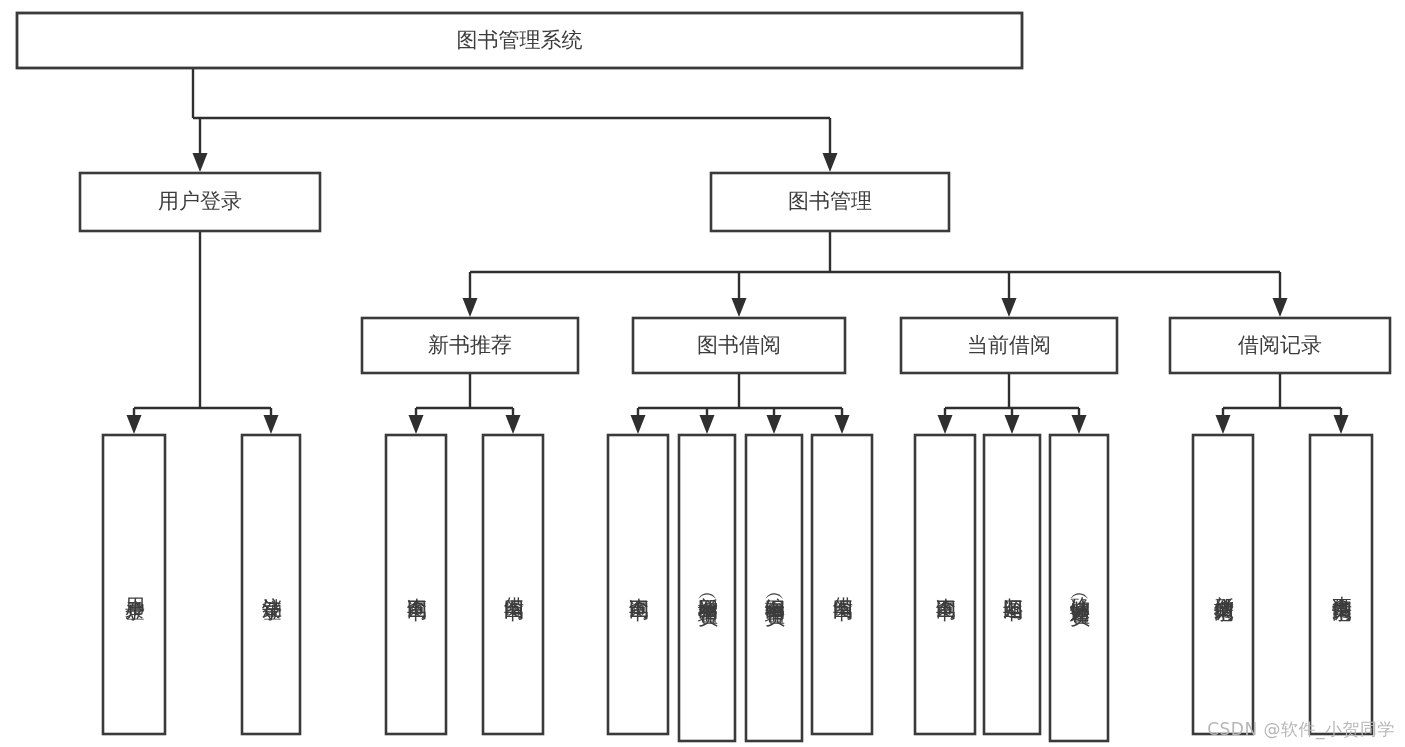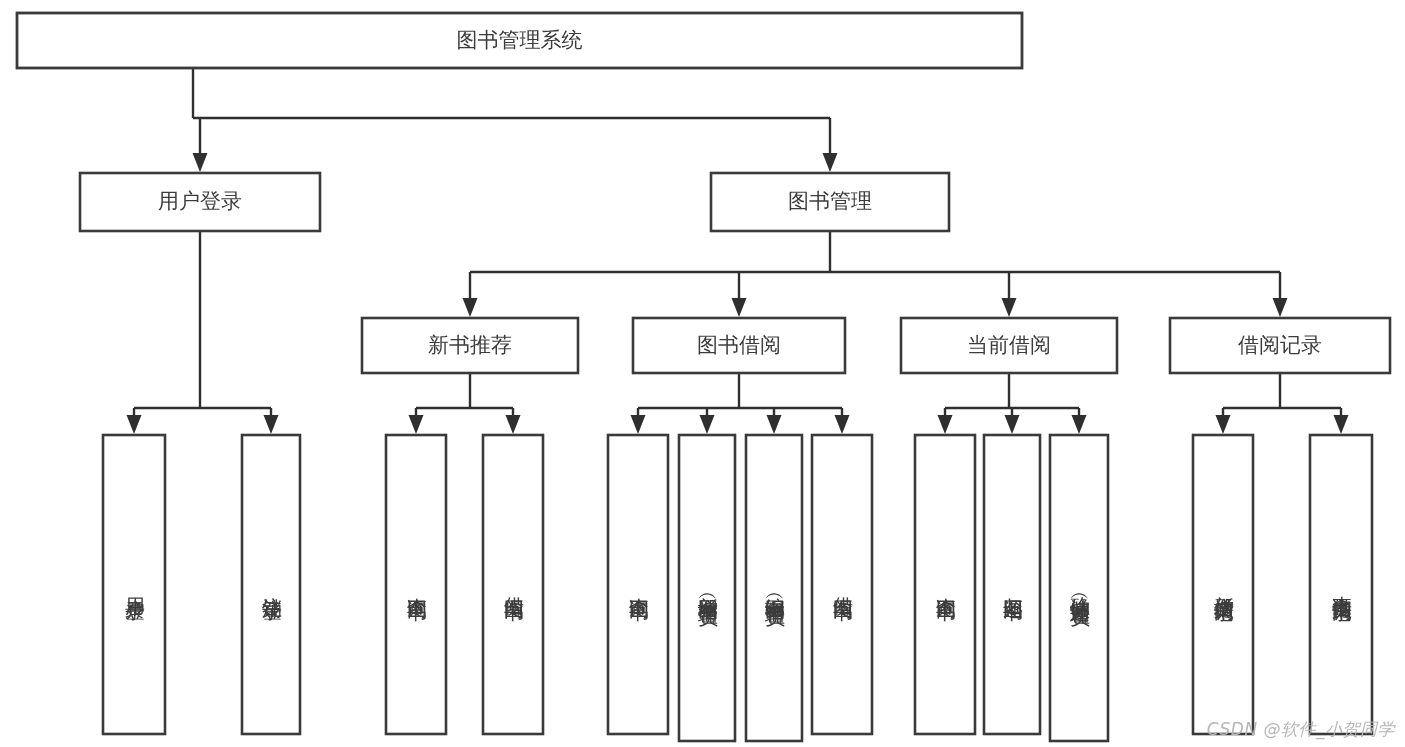--- a/index.html
+++ b/index.html
@@ -61,21 +61,20 @@
   .watermark {
     position: absolute;
     right: 10px;
     bottom: 6px;
     font-family: "DejaVu Sans", "Liberation Sans", sans-serif;
     font-size: 17px;
     color: #b7b7b7;
     letter-spacing: 0.5px;
     user-select: none;
     pointer-events: none;
-    font-style: italic;
   }
 </style>
 </head>
 <body>
 
 <div id="diagram-root">
   <svg class="diagram-canvas" id="diagram-svg" viewBox="0 0 1405 747" xmlns="http://www.w3.org/2000/svg">
     <g id="layer-connectors">
         <g>
           <path d="M 193 68 L 193 118" class="connector"></path>

